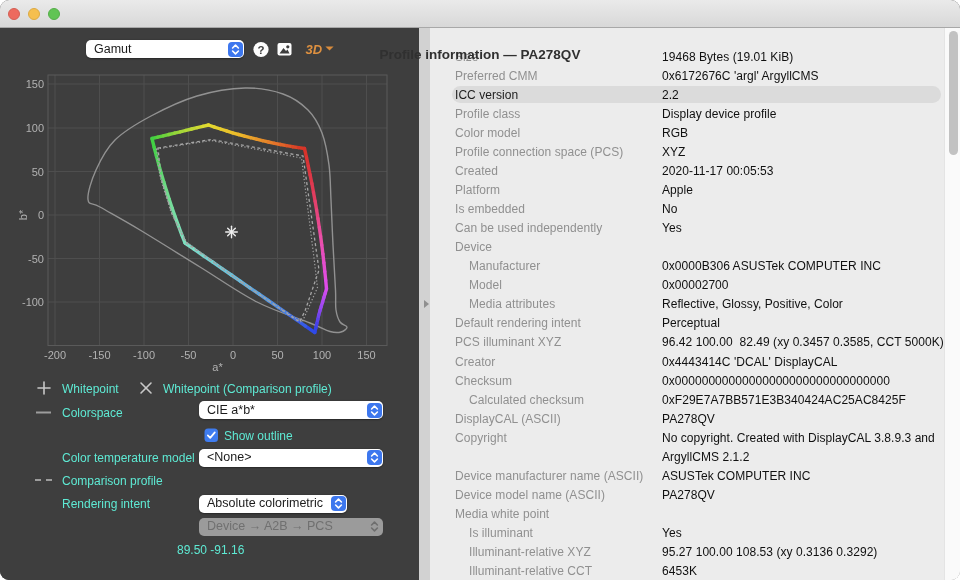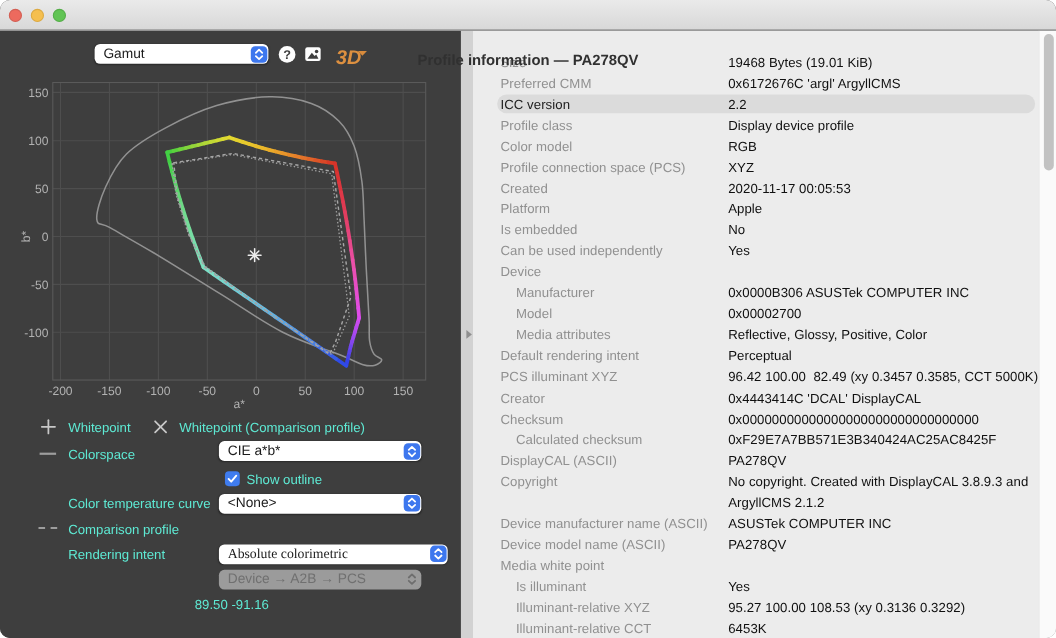--- a/index.html
+++ b/index.html
@@ -186,29 +186,29 @@
           </svg>
         </span>
     </div>
     <svg style="position:absolute; left:252px; top:12px;" width="80" height="19" viewBox="0 0 80 19">
       <circle cx="9" cy="9.5" r="7.6" fill="#fdfdfd"></circle>
       <text x="9" y="13.6" font-size="11.5" font-weight="bold" fill="#3e3e3e" text-anchor="middle">?</text>
       <rect x="25.5" y="3" width="14" height="12.5" rx="2" fill="#fdfdfd"></rect>
       <circle cx="35.8" cy="6.8" r="1.6" fill="#3e3e3e"></circle>
       <path d="M27.5 13.5 L31.5 8 L34 11 L35.5 9.5 L37.5 13.5 Z" fill="#3e3e3e"></path>
     </svg>
-    <div style="position:absolute; left:305.5px; top:14px; font-size:18px; font-weight:bold; font-style:italic; color:#dd9040;">3D</div>
+    <div style="position:absolute; left:305.5px; top:14px; font-size:13px; font-weight:bold; font-style:italic; color:#dd9040;">3D</div>
     <svg style="position:absolute; left:324.5px; top:18.2px;" width="9" height="5" viewBox="0 0 9 5">
         <path d="M0.4 0.4 L8.6 0.4 L4.5 4.6 Z" fill="#d88b3c"></path>
       </svg>
 
     <div class="label" style="left:62px; top:353.5px;">Whitepoint</div>
     <div class="label" style="left:163px; top:353.5px;">Whitepoint (Comparison profile)</div>
     <div class="label" style="left:62px; top:378px;text-align:center;">Colorspace</div>
-    <div class="label" style="left:62px; top:423px;">Color temperature curve</div>
+    <div class="label" style="left:62px; top:423px;">Color temperature model</div>
     <div class="label" style="left:62px; top:446px;">Comparison profile</div>
     <div class="label" style="left:62px; top:469px;">Rendering intent</div>
     <div class="label" style="left:177px; top:515px;">89.50 -91.16</div>
 
     <div class="select" style="left:199px; top:373px; width:184px;">
         <span class="txt">CIE a*b*</span>
       <span class="stepper">
           <svg width="15" height="15" viewBox="0 0 15 15">
             <path d="M4.6 6 L7.5 3.2 L10.4 6" fill="none" stroke="#fff" stroke-width="1.6" stroke-linecap="round" stroke-linejoin="round"></path>
             <path d="M4.6 9 L7.5 11.8 L10.4 9" fill="none" stroke="#fff" stroke-width="1.6" stroke-linecap="round" stroke-linejoin="round"></path>
@@ -222,21 +222,21 @@
     <div class="label" style="left:224px; top:400.5px;">Show outline</div>
     <div class="select" style="left:199px; top:420.5px; width:184px;padding-left:28px;">
         <span class="txt">&lt;None&gt;</span>
       <span class="stepper">
           <svg width="15" height="15" viewBox="0 0 15 15">
             <path d="M4.6 6 L7.5 3.2 L10.4 6" fill="none" stroke="#fff" stroke-width="1.6" stroke-linecap="round" stroke-linejoin="round"></path>
             <path d="M4.6 9 L7.5 11.8 L10.4 9" fill="none" stroke="#fff" stroke-width="1.6" stroke-linecap="round" stroke-linejoin="round"></path>
           </svg>
         </span>
     </div>
-    <div class="select" style="left:199px; top:466.5px; width:208px;font-family:Liberation Serif, serif;">
+    <div class="select" style="left:199px; top:466.5px; width:148px;">
         <span class="txt">Absolute colorimetric</span>
       <span class="stepper">
           <svg width="15" height="15" viewBox="0 0 15 15">
             <path d="M4.6 6 L7.5 3.2 L10.4 6" fill="none" stroke="#fff" stroke-width="1.6" stroke-linecap="round" stroke-linejoin="round"></path>
             <path d="M4.6 9 L7.5 11.8 L10.4 9" fill="none" stroke="#fff" stroke-width="1.6" stroke-linecap="round" stroke-linejoin="round"></path>
           </svg>
         </span>
     </div>
     <div class="select" style="left:199px; top:489.5px; width:184px; background:#9b9b9b; box-shadow:none;text-align:right;">
         <span class="txt" style="color:#707070;">Device → A2B → PCS</span>

